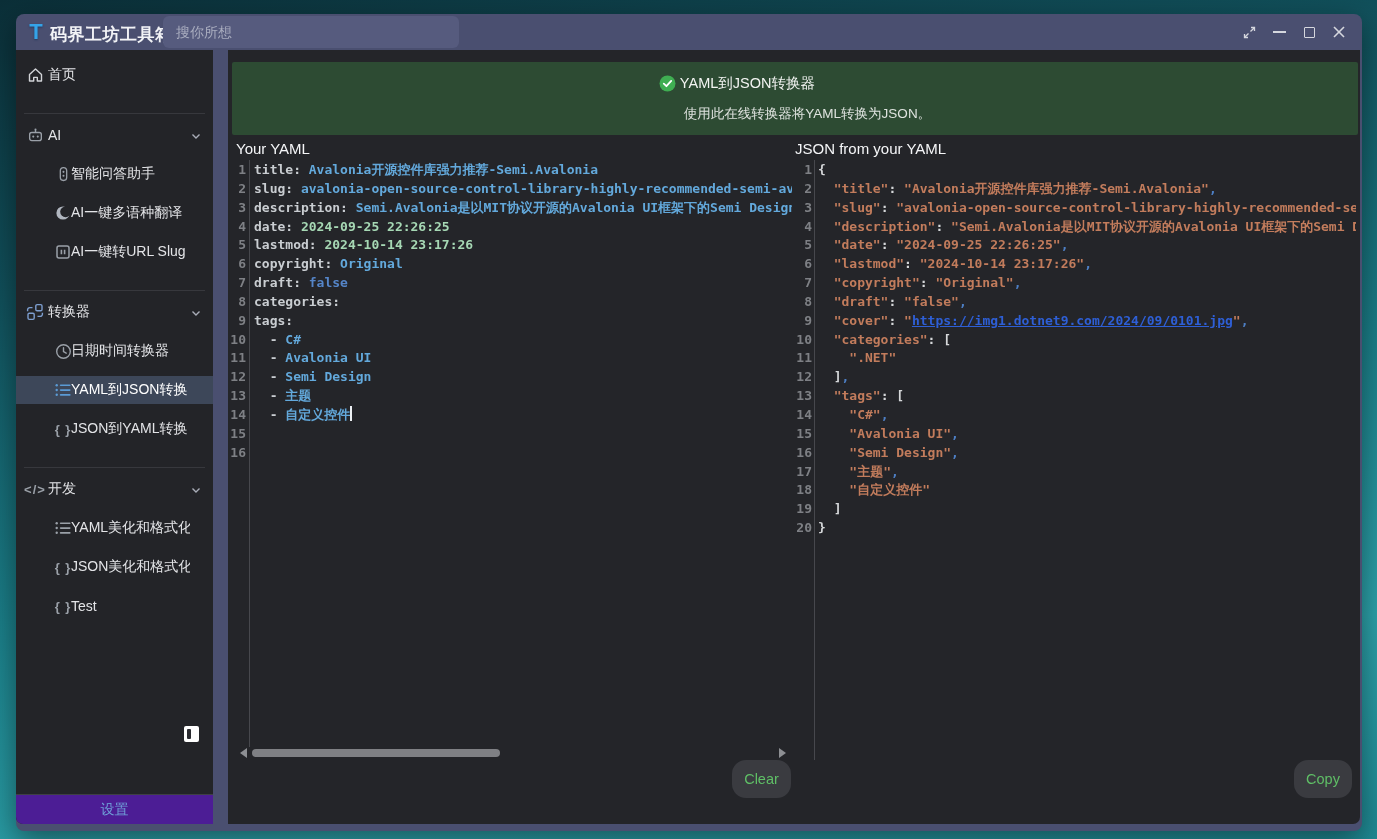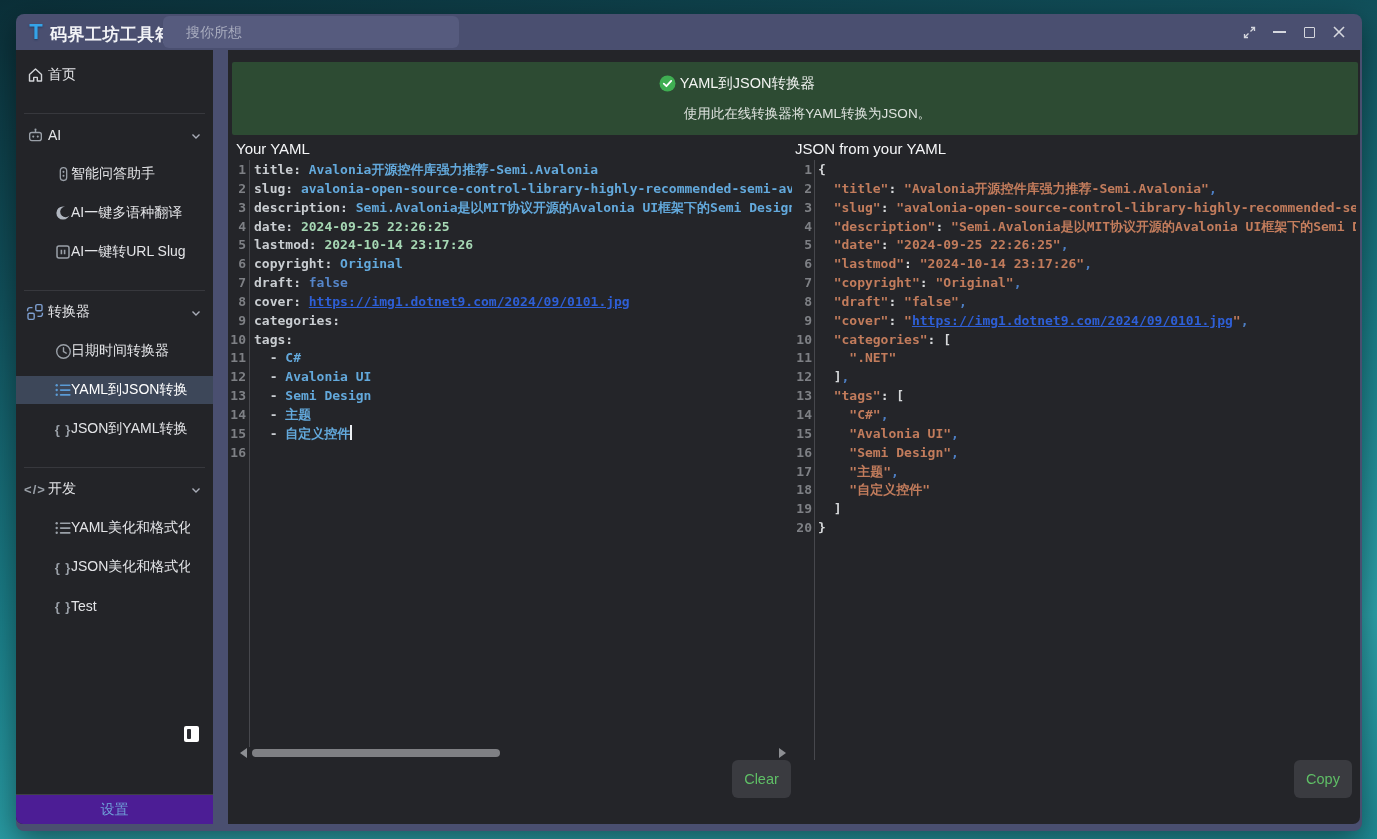--- a/index.html
+++ b/index.html
@@ -15,21 +15,21 @@
     background:#4a4f70; border-radius:8px;
     box-shadow:0 10px 30px rgba(0,0,0,.45);
   }
   
   .titlebar { position:absolute; left:0; top:0; right:0; height:36px; }
   .logo { position:absolute; left:8px; top:5px; width:24px; height:26px;
     color:#35a3e8; font-weight:bold; font-size:22px; text-align:center; line-height:26px;
     text-shadow:0 1px 2px rgba(0,40,80,.5); }
   .app-title { position:absolute; left:34px; top:9px; color:#f2f3f6; font-size:17px; font-weight:bold; letter-spacing:.5px; }
   .search { position:absolute; left:147px; top:2px; width:296px; height:32px;
-    background:#565b7e; border:none; border-radius:6px; padding:0 23px;
+    background:#565b7e; border:none; border-radius:6px; padding:0 13px;
     color:#e8e9ee; font-size:14px; font-family:inherit; outline:none; }
   .search::placeholder { color:#a9adbf; }
   .win-controls { position:absolute; right:8px; top:0; height:36px; display:flex; align-items:center; }
   .wc-btn { width:30px; height:30px; display:flex; align-items:center; justify-content:center; cursor:default; }
   .wc-max { width:11px; height:11px; border:1.5px solid #d5d7de; border-radius:1px; }
   .wc-min { width:13px; height:0; border-top:2px solid #d5d7de; }
   
   .sidebar { position:absolute; left:0; top:36px; width:197px; bottom:7px;
     background:#232428; border-radius:0 0 0 7px; overflow:hidden; }
   .side-nav { display:flex; flex-direction:column; padding-top:11px; }
@@ -85,21 +85,21 @@
   .tok-s { color:#c27c5c; }
   .tok-p { color:#d6d8da; }
   .tok-c { color:#4d7fc4; }
   .tok-cur { display:inline-block; width:2px; height:15px; background:#eceff2; vertical-align:-2px; }
   
   .hscroll-arrow { position:absolute; top:698px; width:0; height:0; }
   .hscroll-left { left:12px; border-top:5px solid transparent; border-bottom:5px solid transparent; border-right:7px solid #8d8f93; }
   .hscroll-right { left:551px; border-top:5px solid transparent; border-bottom:5px solid transparent; border-left:7px solid #8d8f93; }
   .hscroll-thumb { position:absolute; left:24px; top:699px; width:248px; height:8px; background:#7f8084; border-radius:4px; }
   
-  .action-btn { position:absolute; top:710px; height:38px; background:#3a3b40; border:none; border-radius:6px;
+  .action-btn { position:absolute; top:710px; height:38px; background:#3a3b40; border:none; border-radius:14px;
     color:#5fbf66; font-size:14.5px; font-family:inherit; cursor:pointer; }
   #clear-btn { left:504px; width:59px; }
   #copy-btn { left:1066px; width:58px; }
 </style>
 </head>
 <body>
 
 <div class="window">
 
   <div class="titlebar">
@@ -319,21 +319,20 @@
       </div>
     <div class="gutter-line" id="yaml-gutter-line"></div>
     <div class="code" id="yaml-code">
         <div class="cl"><span class="tok-k">title:</span><span class="tok-v"> Avalonia开源控件库强力推荐-Semi.Avalonia</span></div>
         <div class="cl"><span class="tok-k">slug:</span><span class="tok-v"> avalonia-open-source-control-library-highly-recommended-semi-ava</span></div>
         <div class="cl"><span class="tok-k">description:</span><span class="tok-v"> Semi.Avalonia是以MIT协议开源的Avalonia UI框架下的Semi Design主题</span></div>
         <div class="cl"><span class="tok-k">date:</span><span class="tok-d"> 2024-09-25 22:26:25</span></div>
         <div class="cl"><span class="tok-k">lastmod:</span><span class="tok-d"> 2024-10-14 23:17:26</span></div>
         <div class="cl"><span class="tok-k">copyright:</span><span class="tok-v"> Original</span></div>
         <div class="cl"><span class="tok-k">draft:</span><span class="tok-b"> false</span></div>
-        <div class="cl"><span class="tok-k">cover: </span><span class="tok-u">https://img1.dotnet9.com/2024/09/0101.jpg</span></div>
         <div class="cl"><span class="tok-k">categories:</span></div>
         <div class="cl"><span class="tok-k">tags:</span></div>
         <div class="cl"><span class="tok-k">  - </span><span class="tok-v">C#</span></div>
         <div class="cl"><span class="tok-k">  - </span><span class="tok-v">Avalonia UI</span></div>
         <div class="cl"><span class="tok-k">  - </span><span class="tok-v">Semi Design</span></div>
         <div class="cl"><span class="tok-k">  - </span><span class="tok-v">主题</span></div>
         <div class="cl"><span class="tok-k">  - </span><span class="tok-v">自定义控件</span><span class="tok-cur"></span></div>
       </div>
 
     <div class="gutter" id="json-gutter">

